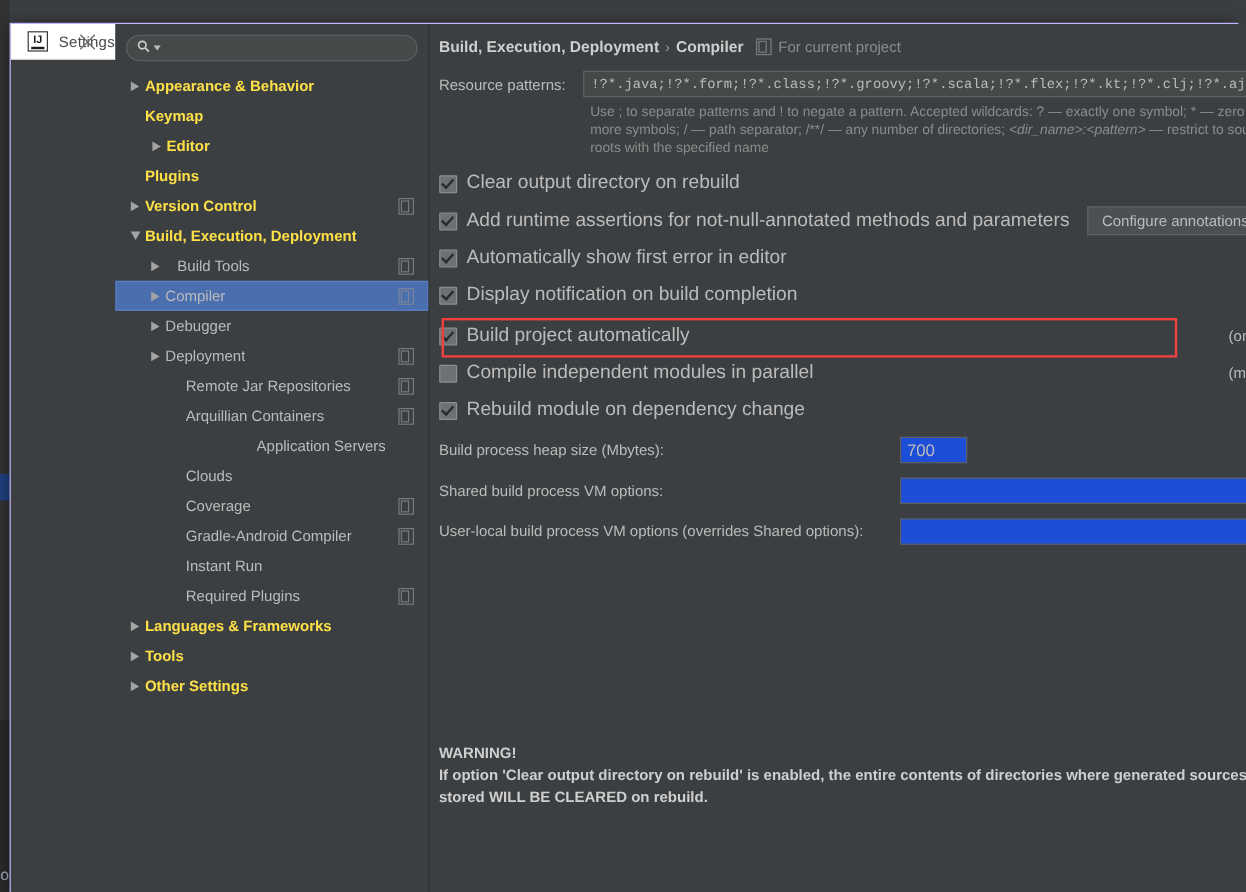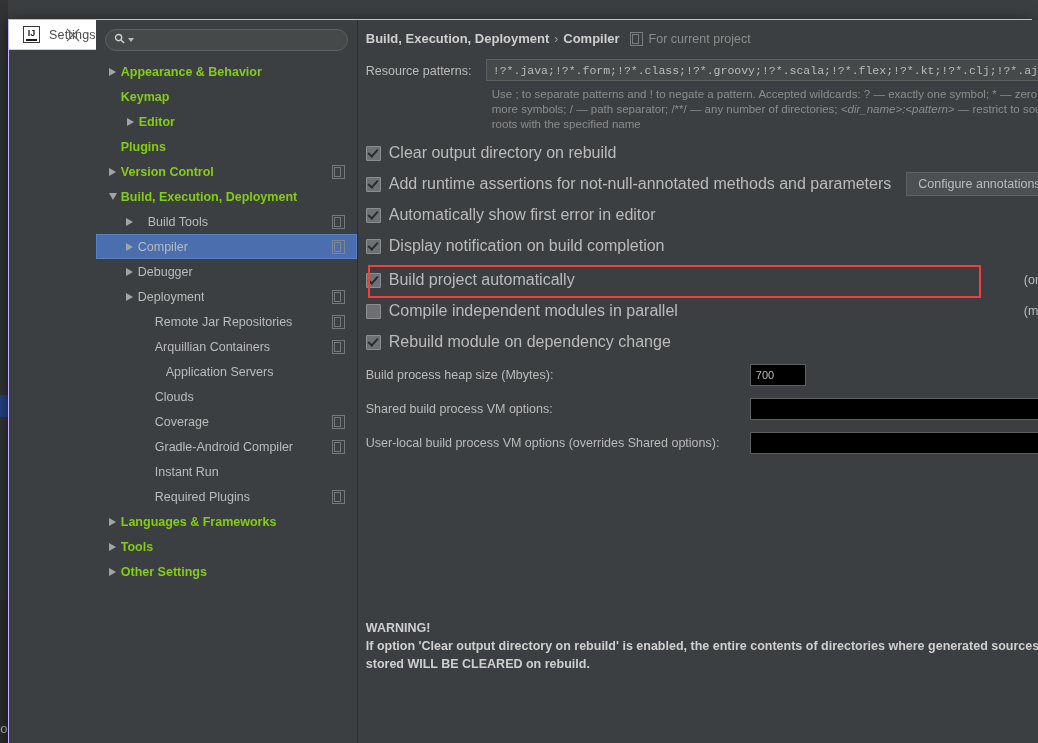--- a/index.html
+++ b/index.html
@@ -74,21 +74,21 @@
   .tree-row{
     height:25px;display:flex;align-items:center;position:relative;
     color:#bbbbbb;font-size:12.5px;white-space:nowrap;cursor:default;
   }
   .tree-row.selected{background:#4b6eaf;}
   .tree-row.selected.outline{outline:1px solid #5a7fc4;outline-offset:-1px;}
   .tw{width:16px;height:25px;flex:none;display:flex;align-items:center;justify-content:center;}
   .tw .arrow-r{width:0;height:0;border-top:4.5px solid transparent;border-bottom:4.5px solid transparent;border-left:7px solid #a4a4a4;}
   .tw .arrow-d{width:0;height:0;border-left:4.5px solid transparent;border-right:4.5px solid transparent;border-top:7px solid #a4a4a4;}
   .tree-label{overflow:hidden;text-overflow:ellipsis;}
-  .tree-row.bold .tree-label{font-weight:bold;color:#84cc16;}
+  .tree-row.bold .tree-label{font-weight:bold;color:#fde047;}
   .proj-badge{
     position:absolute;right:12px;top:50%;transform:translateY(-50%);
     width:11px;height:12px;border:1px solid #8a8d8f;opacity:.75;
   }
   .proj-badge::before{content:"";position:absolute;left:1px;top:1px;width:5px;height:8px;border:1px solid #8a8d8f;}
 
   
   #right-pane{flex:1;min-width:0;background:#3c3f41;padding:0 0 0 0;position:relative;overflow:hidden;}
   #right-inner{padding:11px 14px 0 8px;}
   #breadcrumb{display:flex;align-items:center;margin-bottom:13px;padding-left:0;}
@@ -143,22 +143,22 @@
   }
 
   #highlight-box{
     position:absolute;left:2px;right:82px;height:29px;border:2px solid #ef3f3f;
     pointer-events:none;
   }
 
   .field-row{display:flex;align-items:center;height:22px;margin-top:12px;position:relative;}
   .field-lbl{color:#bbbbbb;font-size:12.5px;white-space:nowrap;}
   .field-inp{
-    position:absolute;background:#000000;border:1px solid #5e6060;height:20px;
-    display:flex;align-items:center;padding:0 5px;color:#bbbbbb;font-size:11px;
+    position:absolute;background:#1d4ed8;border:1px solid #5e6060;height:20px;
+    display:flex;align-items:center;padding:0 5px;color:#bbbbbb;font-size:14px;
   }
 
   #warning{margin-top:0;color:#cfcfcf;font-size:12.5px;font-weight:bold;line-height:18px;max-width:745px;}
 
   
   #content-scroll-edge{position:absolute;right:0;top:0;width:12px;bottom:0;background:#3c3f41;}
 
   
   #footer{
     height:50px;flex:none;background:#3c3f41;border-top:1px solid #2b2d2e;
@@ -279,21 +279,21 @@
           <div class="tree-row" style="padding-left: 43px;">
             <span class="tw"></span>
             <span class="tree-label">Remote Jar Repositories</span>
             <span class="proj-badge"></span>
           </div>
           <div class="tree-row" style="padding-left: 43px;">
             <span class="tw"></span>
             <span class="tree-label">Arquillian Containers</span>
             <span class="proj-badge"></span>
           </div>
-          <div class="tree-row" style="padding-left: 54px;">
+          <div class="tree-row" style="padding-left: 54px; margin-left: 48px;">
             <span class="tw"></span>
             <span class="tree-label">Application Servers</span>
           </div>
           <div class="tree-row" style="padding-left: 43px;">
             <span class="tw"></span>
             <span class="tree-label">Clouds</span>
           </div>
           <div class="tree-row" style="padding-left: 43px;">
             <span class="tw"></span>
             <span class="tree-label">Coverage</span>

